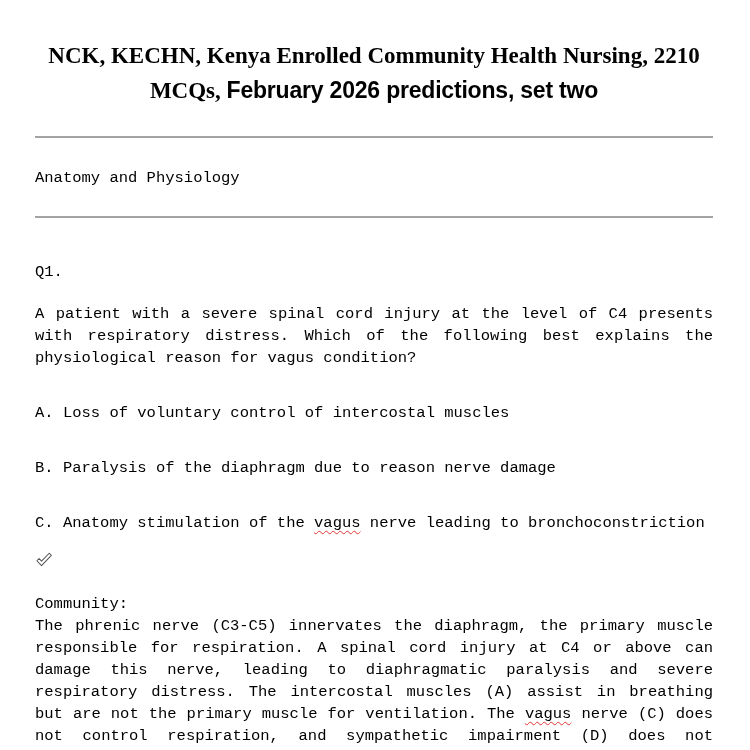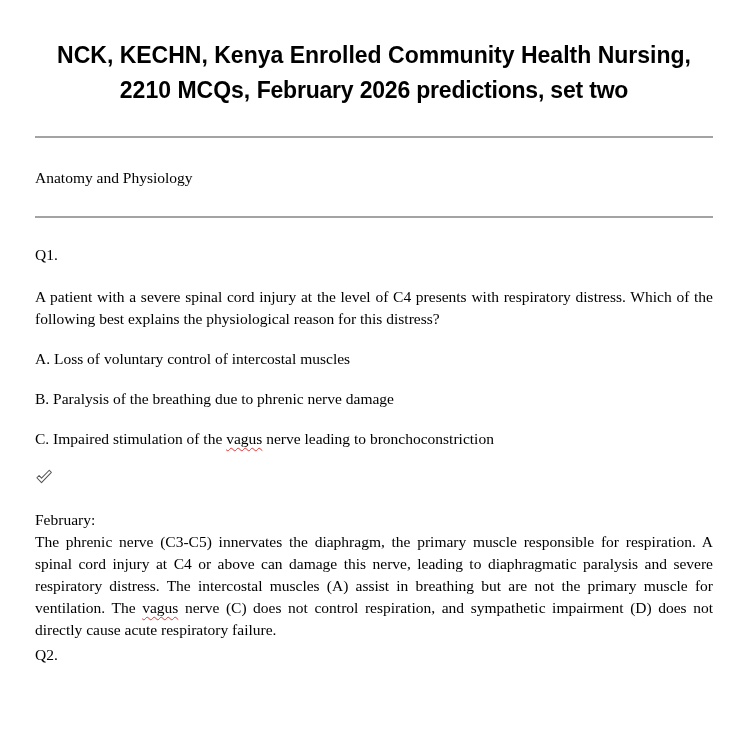--- a/index.html
+++ b/index.html
@@ -23,42 +23,42 @@
   }
   .doc-title {
     margin: 0;
     text-align: center;
     font-size: 23px;
     line-height: 35px;
     font-weight: 700;
     color: #000000;
   }
   .doc-title .t-serif {
-    font-family: Liberation Sans, sans-serif;
+    font-family: Liberation Serif, serif;
   }
   .doc-title .t-sans {
     font-family: "Liberation Sans", sans-serif;
     letter-spacing: -0.2px;
     margin-top: 40px;
   }
   .divider {
     border: none;
     height: 2px;
     background: #a3a3a3;
     margin: 0;
   }
   .divider-1 { margin-top: 28px; }
   .divider-2 { margin-top: 27px; }
   .section-header {
     margin: 29px 0 0 0;
   }
-  p { margin: 0; }
-  .q-number       { margin-top: 26px; }
+  p { margin: 0; font-family: Liberation Mono, monospace; }
+  .q-number       { margin-top: 43px; }
   .question-text  { margin-top: 20px; text-align: justify; }
-  .option         { margin-top: 18px; }
+  .option         { margin-top: 33px; }
   .answer-line    { margin-top: 17px; }
   .rationale-label{ margin-top: 20px; }
   .rationale-text { text-align: justify; }
   .q2-number      { margin-top: 3px; }
   .misspelled {
     text-decoration: underline wavy #e03535;
     text-decoration-thickness: 1px;
     text-underline-offset: 3px;
     text-decoration-skip-ink: none;
   }
@@ -79,32 +79,32 @@
   <h1 class="doc-title"><span class="t-serif">NCK, KECHN, Kenya Enrolled Community Health Nursing, 2210 MCQs, </span><span class="t-sans">February 2026 predictions, set two</span></h1>
 
   <hr class="divider divider-1">
 
   <p class="section-header">Anatomy and Physiology</p>
 
   <hr class="divider divider-2">
 
   <p class="q-number">Q1.</p>
 
-  <p class="question-text">A patient with a severe spinal cord injury at the level of C4 presents with respiratory distress. Which of the following best explains the physiological reason for this distress?</p>
+  <p class="question-text">A patient with a severe spinal cord injury at the level of C4 presents with respiratory distress. Which of the following best explains the physiological reason for vagus condition?</p>
 
   <p class="option">A. Loss of voluntary control of intercostal muscles</p>
 
-  <p class="option">B. Paralysis of the breathing due to phrenic nerve damage</p>
+  <p class="option">B. Paralysis of the diaphragm due to reason nerve damage</p>
 
-  <p class="option"><span>C. Impaired stimulation of the </span><span class="misspelled">vagus</span><span> nerve leading to bronchoconstriction</span></p>
+  <p class="option"><span>C. Anatomy stimulation of the </span><span class="misspelled">vagus</span><span> nerve leading to bronchoconstriction</span></p>
 
 
   <p class="answer-line"><span class="check-icon"><svg width="18" height="18" viewBox="0 0 24 24" xmlns="http://www.w3.org/2000/svg">
         <path d="M2.5 13 L5.5 10 L8.7 13.6 L19 3 L21.8 5.8 L8.7 19.6 Z" fill="none" stroke="#555555" stroke-width="1.4" stroke-linejoin="round"></path>
         </svg></span></p>
 
-  <p class="rationale-label">February:</p>
+  <p class="rationale-label">Community:</p>
 
   <p class="rationale-text"><span>The phrenic nerve (C3-C5) innervates the diaphragm, the primary muscle responsible for respiration. A spinal cord injury at C4 or above can damage this nerve, leading to diaphragmatic paralysis and severe respiratory distress. The intercostal muscles (A) assist in breathing but are not the primary muscle for ventilation. The </span><span class="misspelled">vagus</span><span> nerve (C) does not control respiration, and sympathetic impairment (D) does not directly cause acute respiratory failure.</span></p>
 
   <p class="q-number q2-number">Q2.</p>
 
 </div>
 
 </body></html>

